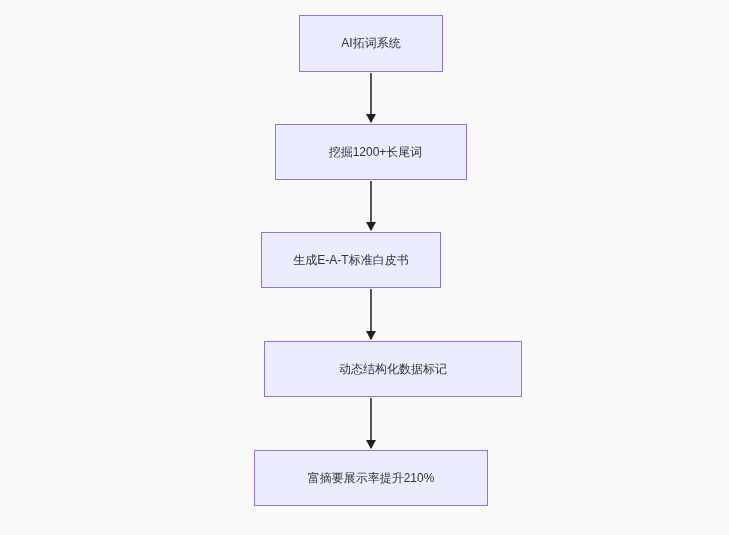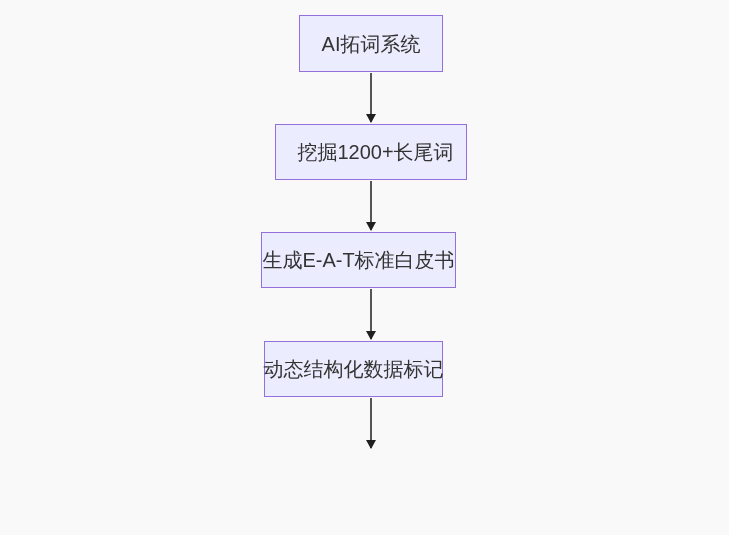--- a/index.html
+++ b/index.html
@@ -17,21 +17,21 @@
   }
   .node {
     position: absolute;
     box-sizing: border-box;
     background: #ECECFF;
     border: 1px solid #9370DB;
     display: flex;
     align-items: center;
     justify-content: center;
     color: #333333;
-    font-size: 20px;
+    font-size: 12px;
     line-height: 1.2;
     text-align: center;
     white-space: nowrap;
   }
   .edge {
     position: absolute;
     width: 2px;
     background: #555555;
   }
   .edge::after {
@@ -52,27 +52,30 @@
 <div class="canvas">
 
   <div class="node" style="left:299px; top:15px; width:144px; height:57px;">
     <span>AI拓词系统</span>
   </div>
 
   <div class="node" style="left:275px; top:124px; width:192px; height:56px;padding-left:9px;">
     <span>挖掘1200+长尾词</span>
   </div>
 
-  <div class="node" style="left:261px; top:232px; width:195px; height:56px;">
+  <div class="node" style="left:261px; top:232px; width:180px; height:56px;">
     <span>生成E-A-T标准白皮书</span>
   </div>
 
-  <div class="node" style="left:264px; top:341px; width:179px; height:56px;">
+  <div class="node" style="left:264px; top:341px; width:258px; height:56px;">
     <span>动态结构化数据标记</span>
   </div>
 
+  <div class="node" style="left:254px; top:450px; width:234px; height:56px;">
+    <span>富摘要展示率提升210%</span>
+  </div>
 
   <div class="edge" style="left:370px; top:73px; height:49px;"></div>
   <div class="edge" style="left:370px; top:181px; height:49px;"></div>
   <div class="edge" style="left:370px; top:289px; height:50px;"></div>
   <div class="edge" style="left:370px; top:398px; height:50px;"></div>
 
 </div>
 
 </body></html>

